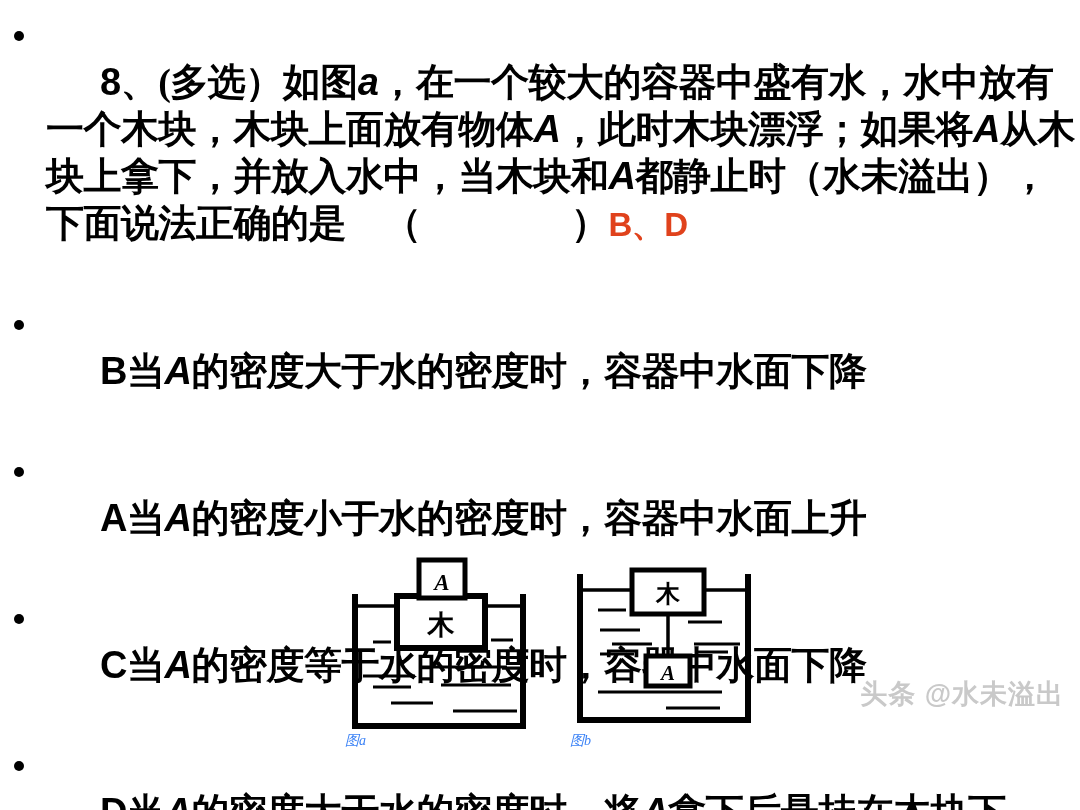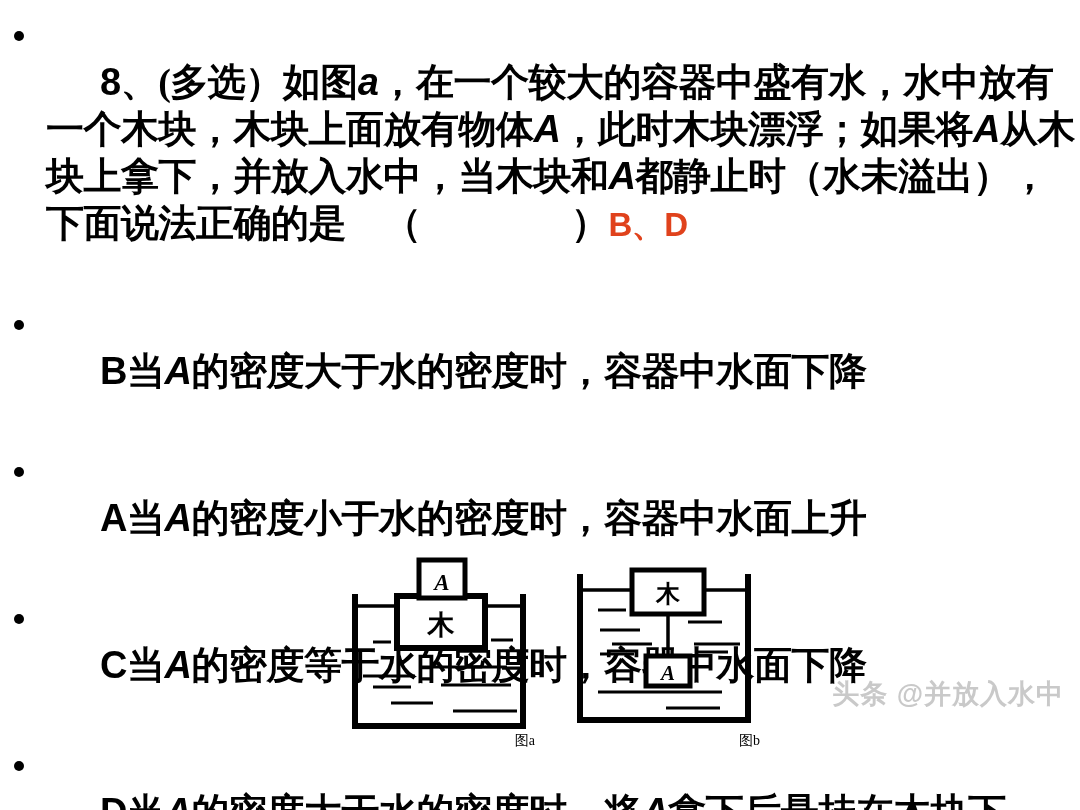--- a/index.html
+++ b/index.html
@@ -104,25 +104,26 @@
     position: absolute;
     top: 0;
   }
   .figure.fig-a { left: 0px; }
   .figure.fig-b { left: 225px; }
 
   .fig-caption {
     position: absolute;
     top: 180px;
     width: 100%;
-    text-align: right;
+    text-align: left;
     font-family: "Liberation Serif", "DejaVu Serif", serif;
     font-size: 14px;
-    color: #000000;
+    color: #3b82f6;
     letter-spacing: 0px;
+    font-style: italic;
   }
 
   .container-svg { display: block; }
 
   
   .watermark {
     position: absolute;
     right: 16px;
     bottom: 12px;
     font-family: "Liberation Sans", "DejaVu Sans", sans-serif;
@@ -216,15 +217,15 @@
         <text x="98" y="50" text-anchor="middle" font-size="24" font-weight="700" fill="#000000" font-family="'Liberation Serif', 'DejaVu Serif', serif">木</text>
 
         <rect x="76" y="104" width="44" height="30" fill="#ffffff" stroke="#000000" stroke-width="5"></rect>
         <text x="98" y="128" text-anchor="middle" font-size="21" font-weight="700" font-style="italic" fill="#000000" font-family="'Liberation Serif', 'DejaVu Serif', serif">A</text>
       </svg>
       <div class="fig-caption">图b</div>
     </div>
 
   </div>
 
-  <div class="watermark">头条 @并放入水中</div>
+  <div class="watermark">头条 @水未溢出</div>
 
 </div>
 
 </body></html>

